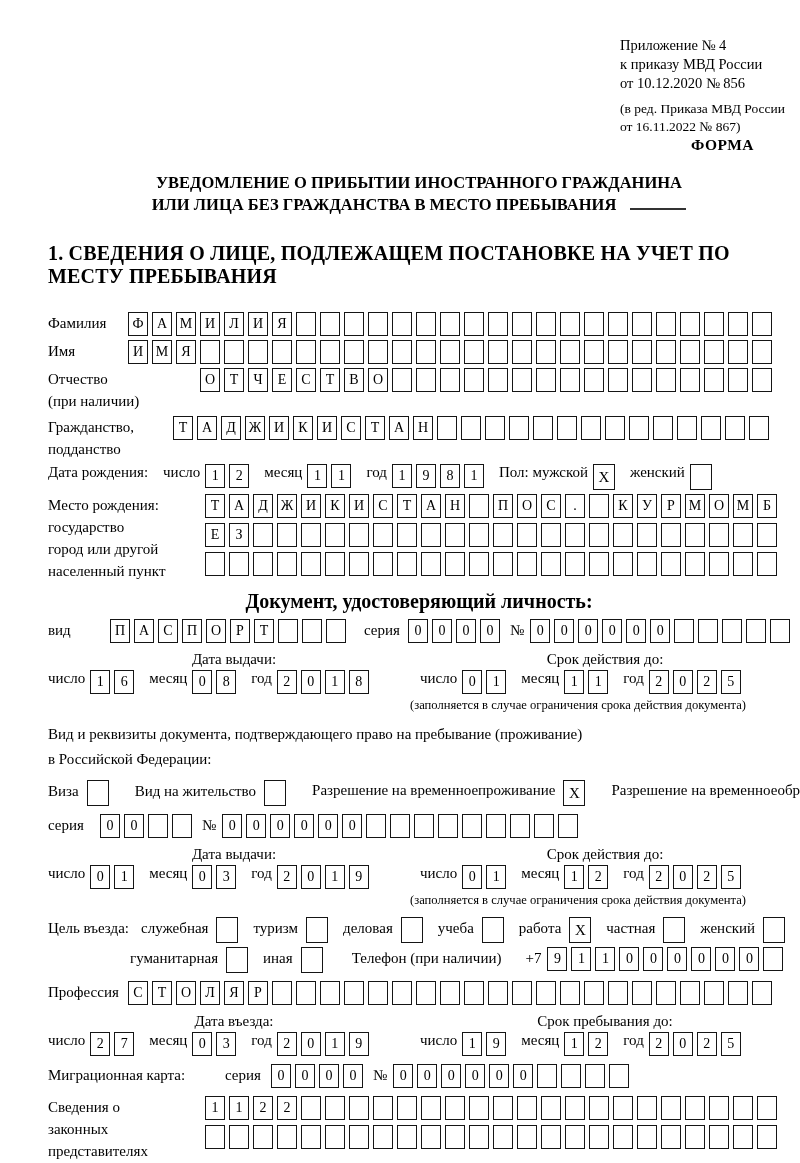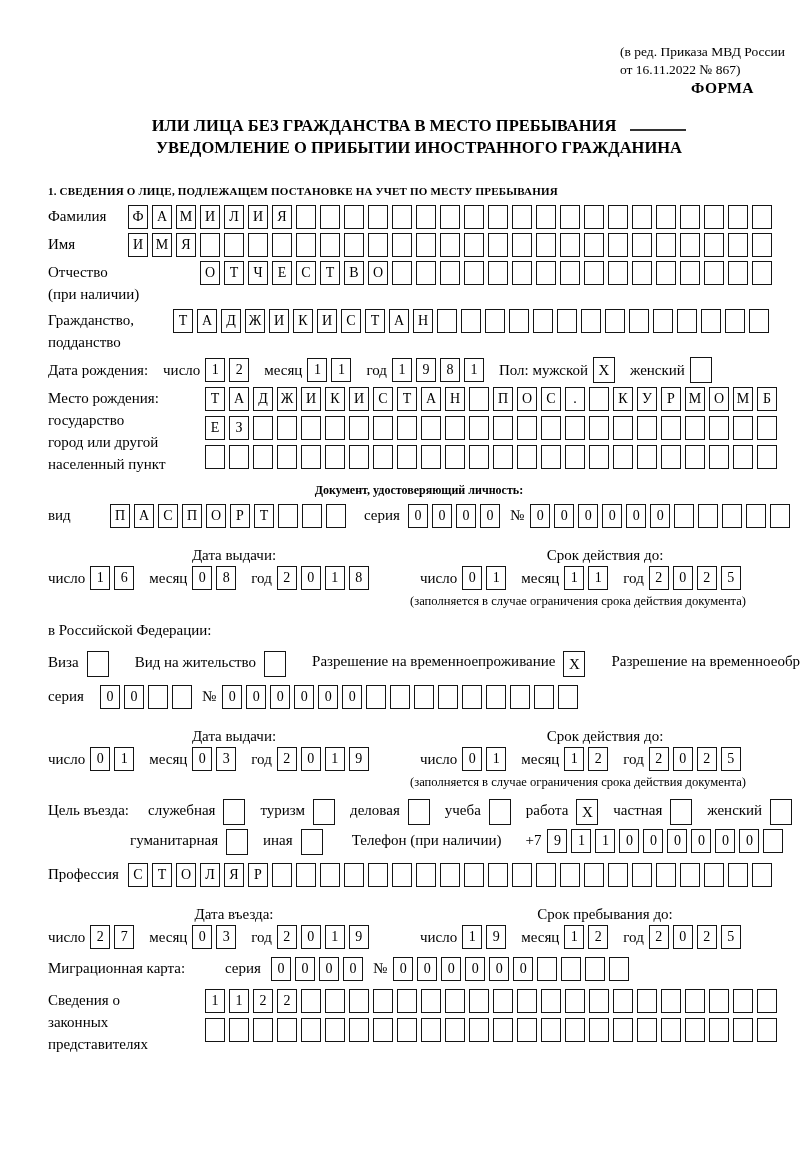--- a/index.html
+++ b/index.html
@@ -12,21 +12,21 @@
   .page { padding:36px 10px 0 48px; position:relative; }
 
   
   .appendix { margin-left:572px; line-height:19px; font-size:14.5px; }
   .edition  { margin-left:572px; margin-top:7px; line-height:18px; font-size:13.5px; }
   .forma { text-align:right; padding-right:36px; font-weight:bold; font-size:15.5px; margin-top:0; letter-spacing:.5px; }
 
   
   .title { text-align:center; font-weight:bold; font-size:16.5px; line-height:22px; margin-top:18px; }
   .blank-line { display:inline-block; width:56px; border-bottom:2.5px solid #333; margin-left:14px; }
-  .sec-heading { font-weight:bold; font-size:11px; margin-top:26px; margin-bottom:8px; letter-spacing:.2px; }
+  .sec-heading { font-weight:bold; font-size:20px; margin-top:26px; margin-bottom:24px; letter-spacing:.2px; }
 
   
   .row { display:flex; align-items:flex-start; margin-bottom:4px; white-space:nowrap; }
   .lbl { font-size:15px; line-height:23px; flex:none; }
   .w80  { width:80px; }
   .w125 { width:125px; }
   .w152 { width:152px; }
   .w157 { width:157px; }
   .boxes { display:inline-flex; flex:none; }
   .cell {
@@ -34,58 +34,63 @@
     width:20px; height:24px; margin-right:4px;
     border:1.8px solid #151515;
     display:inline-flex; align-items:center; justify-content:center;
     font-size:14px; background:#fff;
   }
   .cb .cell { width:22px; height:26px; font-size:15px; }
   .lblcol { display:flex; flex-direction:column; line-height:22px; flex:none; }
   .stackcol { display:flex; flex-direction:column; gap:5px; }
 
   
-  .dg { display:inline-flex; align-items:center; flex:none; }
+  .dg { display:inline-flex; align-items:flex-start; flex:none; }
   .dg .t { margin-right:5px; }
   .dg .t + .boxes { margin-right:0; }
   .dg .gap { margin-left:11px; }
   .dg-left { width:372px; }
-  .date-heads { display:flex; margin-top:19px; margin-bottom:2px; }
+  .date-heads { display:flex; margin-top:8px; margin-bottom:2px; }
   .dh-left { width:372px; text-align:center; }
   .dh-right { flex:1; text-align:center; }
   .note { text-align:right; padding-right:44px; font-size:12.6px; margin:1px 0 9px 0; }
 
   
   .opt { display:inline-flex; align-items:flex-start; }
   .opt .lbl { margin-right:8px; }
   .stack { display:inline-flex; flex-direction:row; text-align:center; line-height:21px; }
   .visa-row .opt { margin-right:22px; }
   .purpose-row .opt { margin-right:11px; }
 
-  .doc-heading { text-align:center; font-weight:bold; font-size:12px; margin:8px 0 6px 0; }
+  .doc-heading { text-align:center; font-weight:bold; font-size:20px; margin:8px 0 6px 0; }
   .intro { font-size:15px; line-height:25px; }
   .ml6 { margin-left:6px; } .ml10 { margin-left:10px; } .ml14 { margin-left:14px; }
   .mt8 { margin-top:8px; }
 </style>
 </head>
 <body>
 
 <div class="page">
 
+  <div class="appendix">
+    <div>Приложение № 4</div>
+    <div>к приказу МВД России</div>
+    <div>от 10.12.2020 № 856</div>
+  </div>
   <div class="edition">
     <div>(в ред. Приказа МВД России</div>
     <div>от 16.11.2022 № 867)</div>
   </div>
   <div class="forma">ФОРМА</div>
 
   <div class="title">
+    <div>УВЕДОМЛЕНИЕ О ПРИБЫТИИ ИНОСТРАННОГО ГРАЖДАНИНА</div>
     <div>
       <span>ИЛИ ЛИЦА БЕЗ ГРАЖДАНСТВА В МЕСТО ПРЕБЫВАНИЯ</span><span class="blank-line"></span>
     </div>
-    <div>УВЕДОМЛЕНИЕ О ПРИБЫТИИ ИНОСТРАННОГО ГРАЖДАНИНА</div>
   </div>
 
   <div class="sec-heading">1. СВЕДЕНИЯ О ЛИЦЕ, ПОДЛЕЖАЩЕМ ПОСТАНОВКЕ НА УЧЕТ ПО МЕСТУ ПРЕБЫВАНИЯ</div>
 
   <div class="row">
     <span class="lbl w80">Фамилия</span>
     <span class="boxes">
         <span class="cell">Ф</span>
         <span class="cell">А</span>
         <span class="cell">М</span>
@@ -414,20 +419,21 @@
       <span class="boxes">
           <span class="cell">2</span>
           <span class="cell">0</span>
           <span class="cell">2</span>
           <span class="cell">5</span>
         </span>
     </span>
   </div>
   <div class="note">(заполняется в случае ограничения срока действия документа)</div>
 
+  <div class="intro">Вид и реквизиты документа, подтверждающего право на пребывание (проживание)</div>
   <div class="intro">в Российской Федерации:</div>
 
   <div class="row visa-row mt8">
     <span class="opt">
       <span class="lbl">Виза</span>
       <span class="boxes cb">
           <span class="cell"></span>
         </span>
     </span>
     <span class="opt">
@@ -525,21 +531,21 @@
           <span class="cell">2</span>
           <span class="cell">0</span>
           <span class="cell">2</span>
           <span class="cell">5</span>
         </span>
     </span>
   </div>
   <div class="note">(заполняется в случае ограничения срока действия документа)</div>
 
   <div class="row purpose-row">
-    <span class="lbl" style="margin-right:19px">Цель въезда:</span>
+    <span class="lbl" style="margin-right:12px">Цель въезда:</span>
     <span class="opt">
       <span class="lbl">служебная</span>
       <span class="boxes cb">
           <span class="cell"></span>
         </span>
     </span>
     <span class="opt">
       <span class="lbl">туризм</span>
       <span class="boxes cb">
           <span class="cell"></span>

